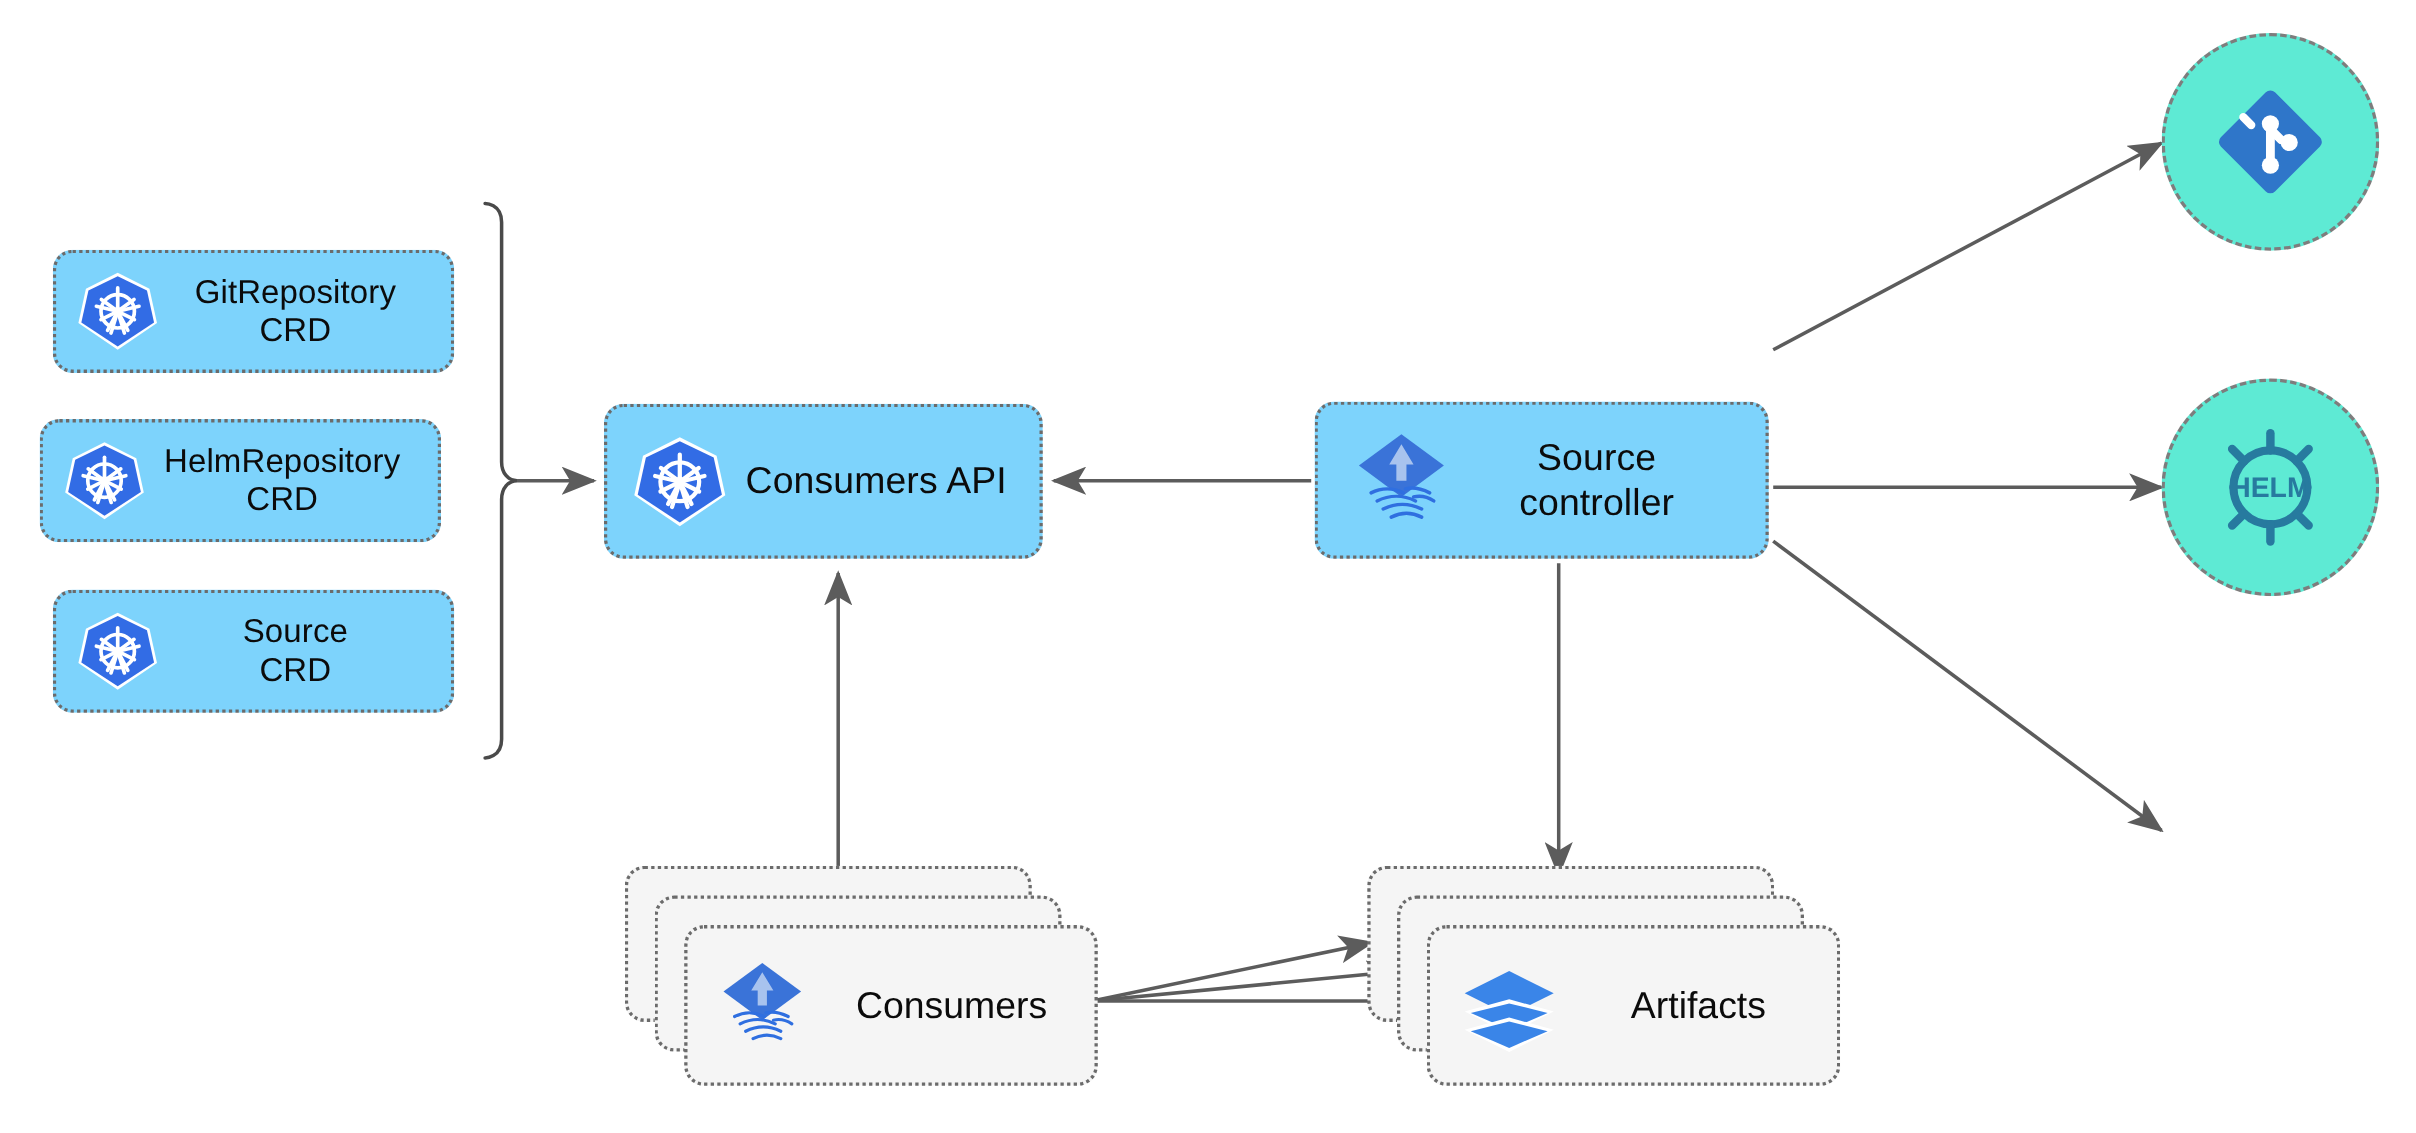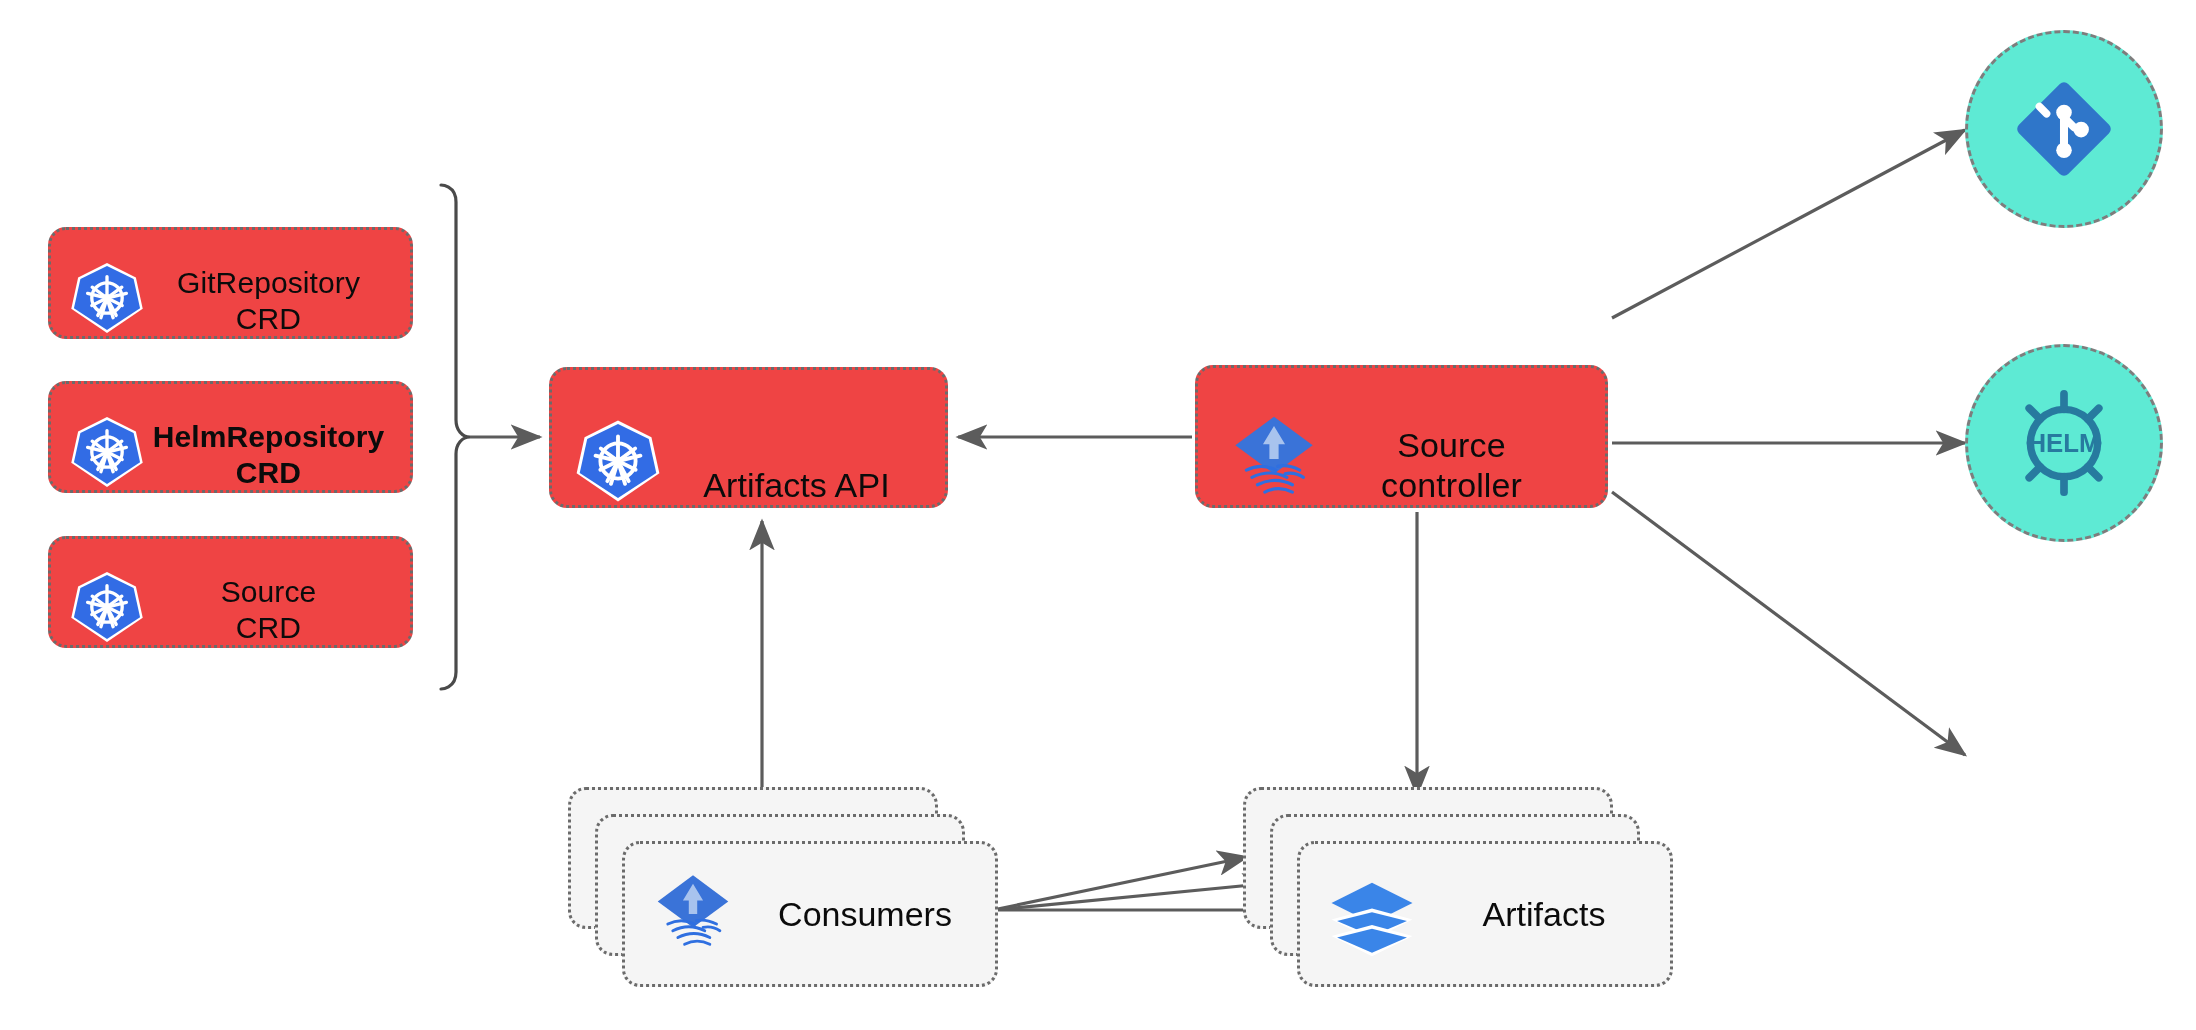--- a/index.html
+++ b/index.html
@@ -7,25 +7,25 @@
     width:2196px;height:1030px;position:relative;overflow:hidden;
     font-family:"Liberation Sans","DejaVu Sans",sans-serif;
     -webkit-font-smoothing:antialiased;
   }
   #stage{position:absolute;left:0;top:0;width:2196px;height:1030px;}
   svg.edges{position:absolute;left:0;top:0;width:2196px;height:1030px;pointer-events:none;}
 
   
   .node{
     position:absolute;
-    background:#ef4444;
+    background:#7dd3fc;
     border:3px dotted #6b6b6b;
     border-radius:18px;
     box-sizing:border-box;
-    display:flex;align-items:flex-end;
+    display:flex;align-items:center;
     z-index:5;
   }
   .node .icon{flex:0 0 auto;display:flex;align-items:center;justify-content:center;}
   .node .label{
     flex:1 1 auto;text-align:center;color:#0b0b0b;
     line-height:1.18;letter-spacing:.1px;
   }
 
   
   .crd{width:365px;height:112px;padding:0 14px 0 18px;}
@@ -122,21 +122,21 @@
         </g>
         <circle cx="50" cy="50" r="5.2" fill="#ffffff"></circle>
       </svg>
     </span>
     <span class="label">
       <span>GitRepository</span><br>
       <span>CRD</span>
     </span>
   </div>
 
-  <div class="node crd" id="crd-1" style="left:48px;top:381px;font-weight:bold;">
+  <div class="node crd" id="crd-1" style="left:36px;top:381px;">
     <span class="icon">
       <svg width="76" height="76" viewBox="0 0 100 100">
         <polygon points="50,4 88,23 97,64 50,96 3,64 12,23" fill="#ffffff"></polygon>
         <polygon points="50,8 85,25 93.5,63.5 50,92 6.5,63.5 15,25" fill="#326ce5"></polygon>
         <g fill="none" stroke="#ffffff" stroke-width="4.4" stroke-linecap="round">
           <circle cx="50" cy="50" r="20"></circle>
           <path d="M50,50 L50,22"></path>
             <path d="M50,50 L69.5,35.8"></path>
           <path d="M50,50 L62.1,72.9"></path>
             <path d="M50,50 L37.9,72.9"></path>
@@ -200,21 +200,21 @@
           <path d="M50,50 L75.5,44"></path>
             <path d="M50,50 L24.5,44"></path>
           <path d="M50,50 L58,76"></path>
             <path d="M50,50 L42,76"></path>
           <path d="M50,50 L70,60"></path>
             <path d="M50,50 L30,60"></path>
         </g>
         <circle cx="50" cy="50" r="5.2" fill="#ffffff"></circle>
       </svg>
     </span>
-    <span class="label">Artifacts API</span>
+    <span class="label">Consumers API</span>
   </div>
 
   <div class="node" id="source-controller">
     <span class="icon">
       <svg width="92" height="92" viewBox="0 0 100 100">
         <polygon points="50,4 92,35 50,66 8,35" fill="#3a73d8"></polygon>
         <path d="M50,14 L62,34 L55,34 L55,50 L45,50 L45,34 L38,34 Z" fill="#a8c3ee"></path>
         <g stroke="#2f6fe0" stroke-width="3.4" stroke-linecap="round" fill="none">
           <path d="M20,62 C30,57 42,57 52,62"></path>
           <path d="M26,70 C38,64 52,64 64,70"></path>

